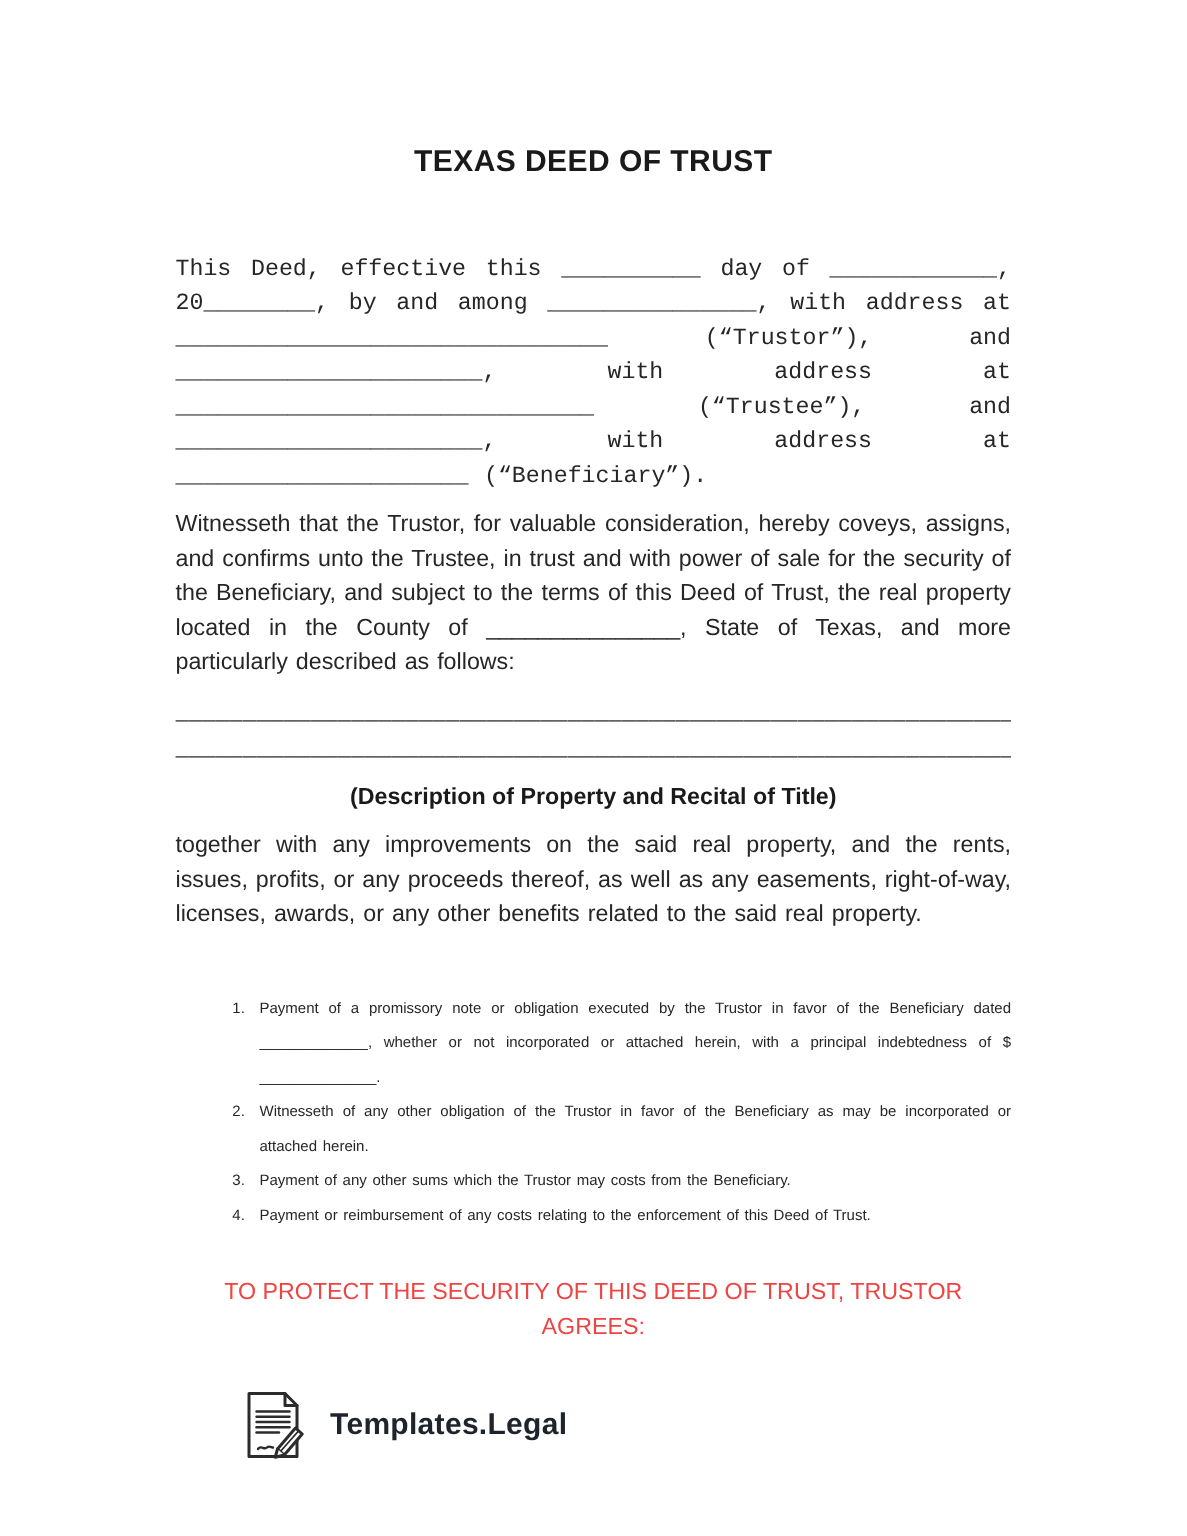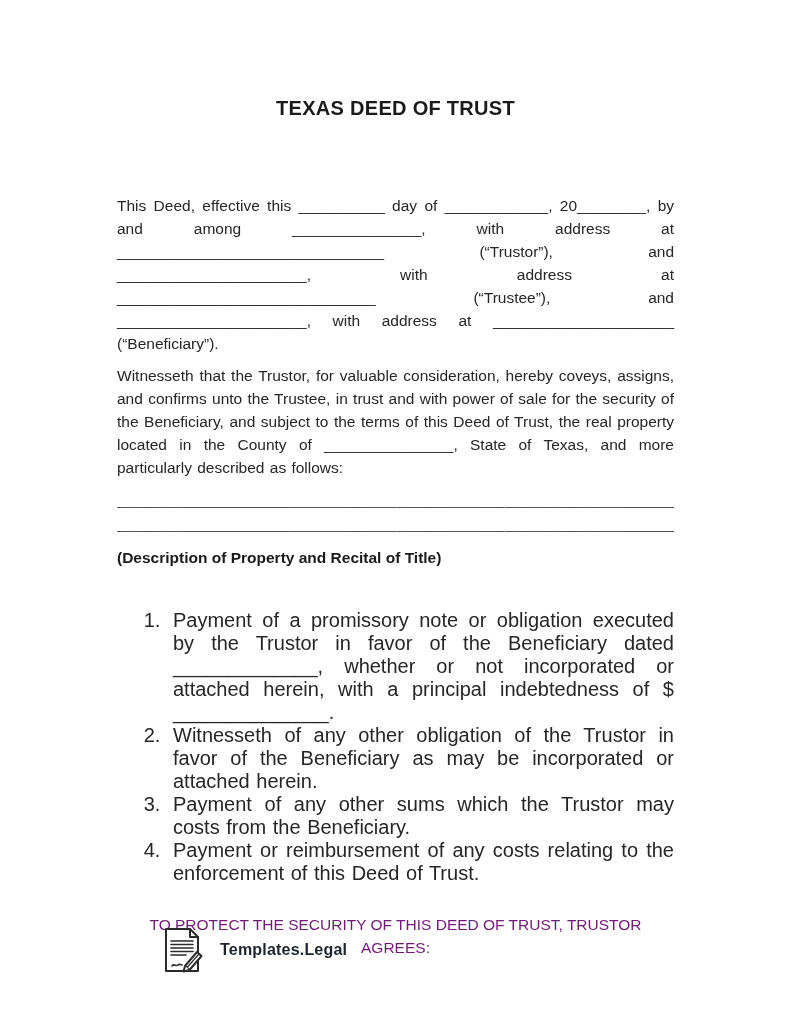--- a/index.html
+++ b/index.html
@@ -25,67 +25,68 @@
     color: #1a1a1a;
     letter-spacing: 0.3px;
   }
   .para {
     font-size: 15.5px;
     line-height: 23px;
     text-align: justify;
     margin: 0 0 9px 0;
     word-spacing: 1px;
   }
-  .para.intro { margin-top: 72px; }
+  .para.intro { margin-top: 46px; font-family: Liberation Mono, monospace; }
   .blank-line {
     font-size: 15.5px;
     line-height: 24px;
     white-space: nowrap;
     overflow: hidden;
     color: #4a4a4a;
     letter-spacing: 0.4px;
   }
   .blank-line.first { margin-top: 2px; }
   .subheading {
     margin: 10px 0 0 0;
+    text-align: center;
     font-size: 15.5px;
     line-height: 23px;
     font-weight: 700;
     color: #1a1a1a;
   }
   .subheading + .para { margin-top: 9px; }
   .obligations {
     margin: 40px 0 0 0;
     padding-left: 50px;
-    font-size: 20px;
+    font-size: 10px;
     line-height: 23px;
   }
   .obligations li {
     text-align: justify;
     padding-left: 6px;
     word-spacing: 1px;
   }
   .protect {
     margin: 28px 0 0 0;
     text-align: center;
     font-size: 15.5px;
     line-height: 23px;
-    color: #701a75;
+    color: #ef4444;
   }
   .footer {
     position: absolute;
     left: 93px;
     bottom: 50px;
     display: flex;
     align-items: center;
     gap: 14px;
   }
   .logo-icon { display: inline-flex; width: 48px; height: 48px; }
   .brand {
-    font-size: 16px;
+    font-size: 20px;
     font-weight: 700;
     color: #1d242c;
     letter-spacing: 0.2px;
   }
 </style>
 </head>
 <body>
 
 <div class="page">
 
@@ -93,20 +94,21 @@
 
   <p class="para intro">This Deed, effective this __________ day of ____________, 20________, by and among _______________, with address at _______________________________ (“Trustor”), and ______________________, with address at ______________________________ (“Trustee”), and ______________________, with address at _____________________ (“Beneficiary”).</p>
 
   <p class="para">Witnesseth that the Trustor, for valuable consideration, hereby coveys, assigns, and confirms unto the Trustee, in trust and with power of sale for the security of the Beneficiary, and subject to the terms of this Deed of Trust, the real property located in the County of _______________, State of Texas, and more particularly described as follows:</p>
 
   <div class="blank-line first">______________________________________________________________________</div>
   <div class="blank-line">_____________________________________________________________________,</div>
 
   <h2 class="subheading">(Description of Property and Recital of Title)</h2>
 
+  <p class="para">together with any improvements on the said real property, and the rents, issues, profits, or any proceeds thereof, as well as any easements, right-of-way, licenses, awards, or any other benefits related to the said real property.</p>
 
 
   <ol class="obligations">
     <li>Payment of a promissory note or obligation executed by the Trustor in favor of the Beneficiary dated _____________, whether or not incorporated or attached herein, with a principal indebtedness of $ ______________.</li>
     <li>Witnesseth of any other obligation of the Trustor in favor of the Beneficiary as may be incorporated or attached herein.</li>
     <li>Payment of any other sums which the Trustor may costs from the Beneficiary.</li>
     <li>Payment or reimbursement of any costs relating to the enforcement of this Deed of Trust.</li>
   </ol>
 
   <p class="protect">TO PROTECT THE SECURITY OF THIS DEED OF TRUST, TRUSTOR AGREES:</p>

